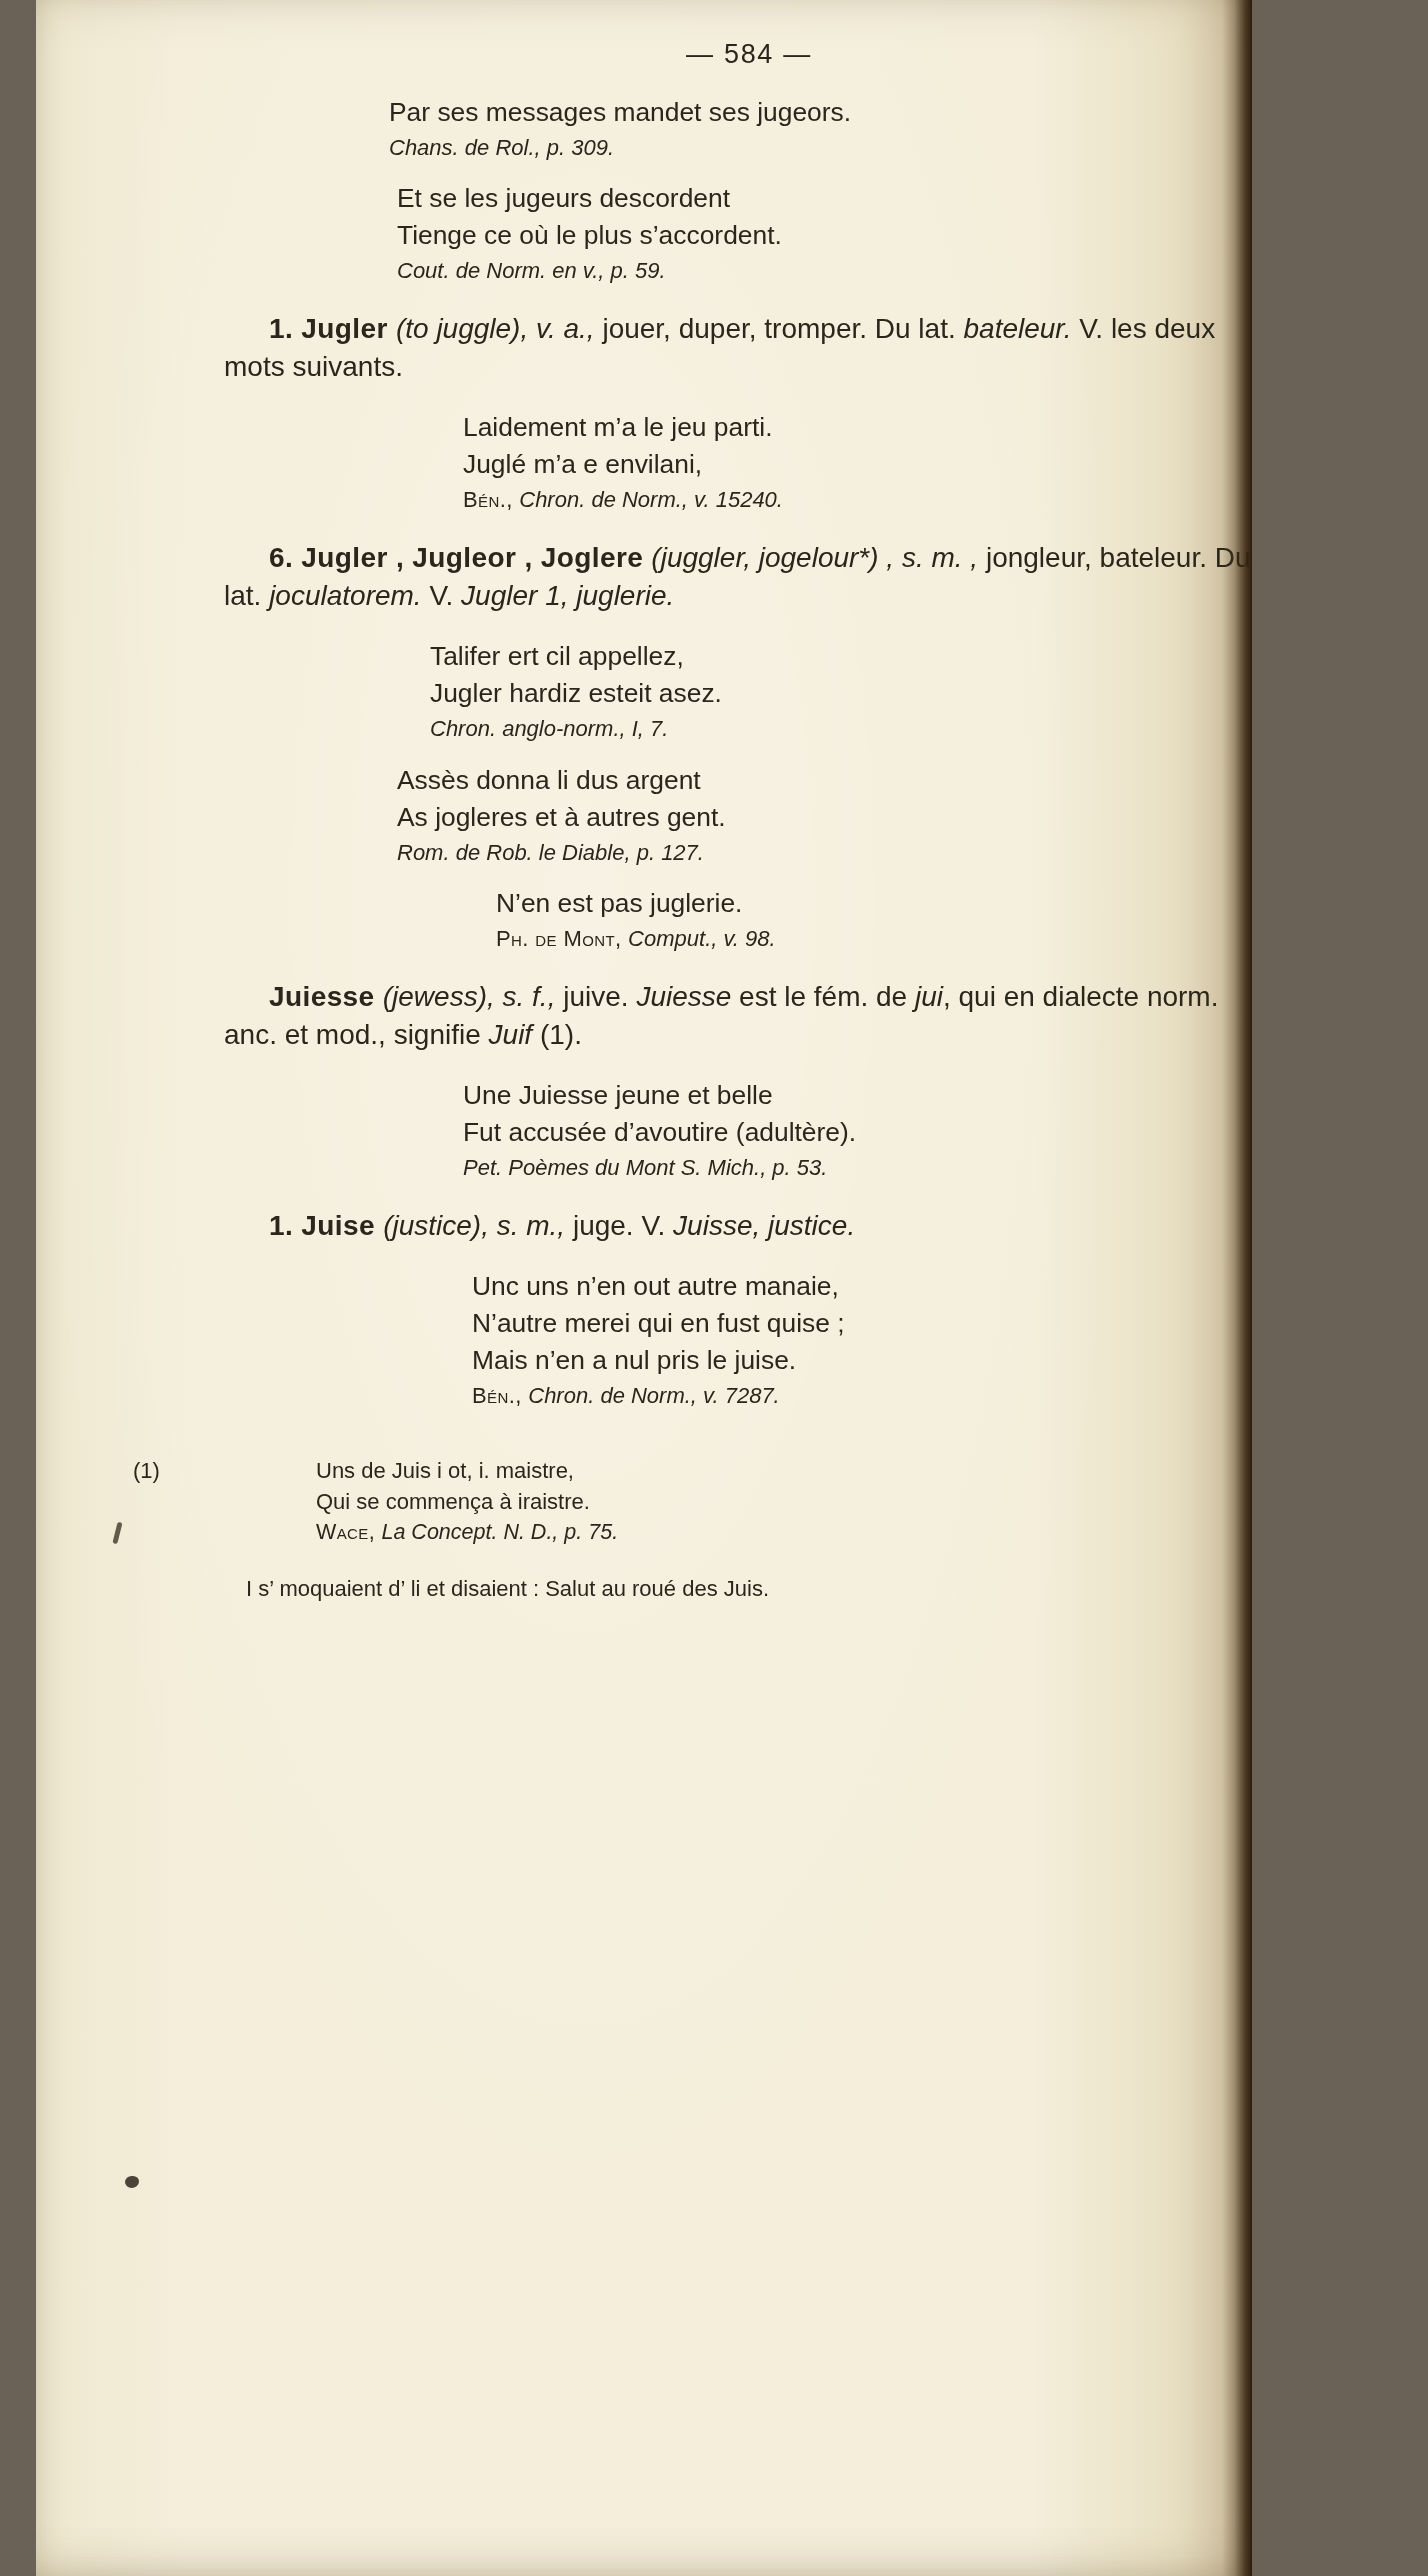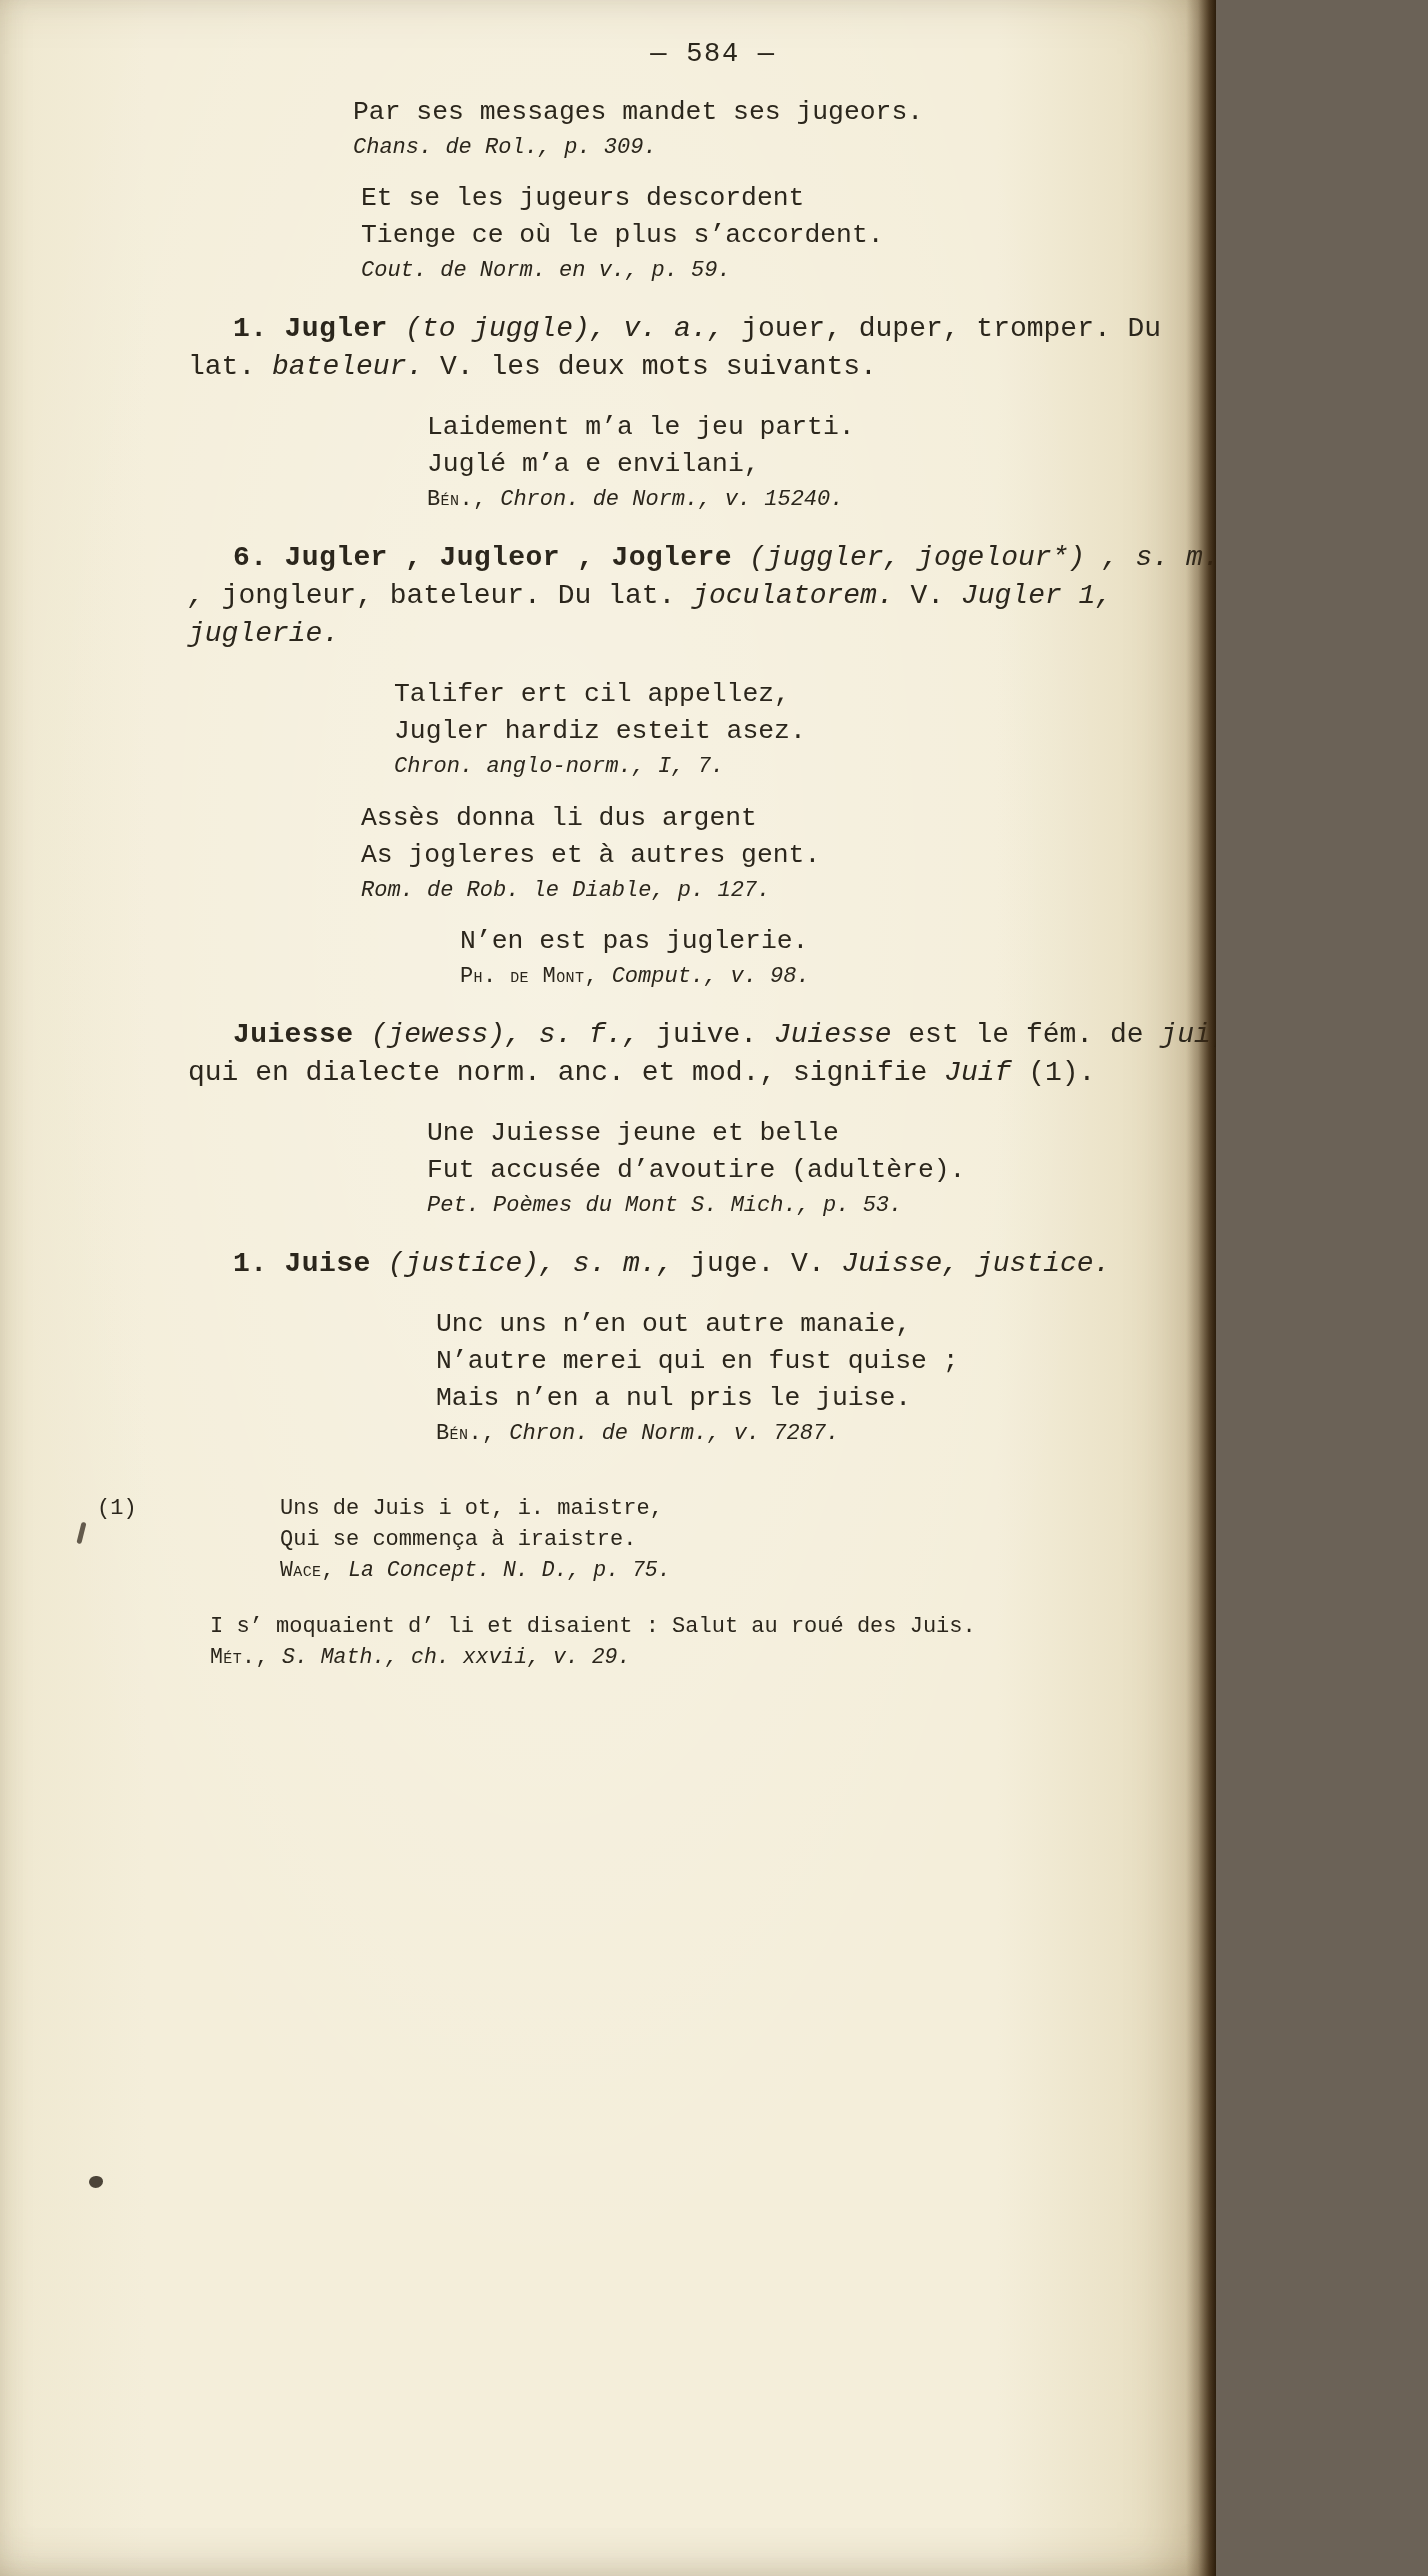--- a/index.html
+++ b/index.html
@@ -6,23 +6,24 @@
   html, body { margin: 0; padding: 0; background: #6b6257; }
   .page {
     position: relative;
     width: 1216px;
     height: 2576px;
     background:
       radial-gradient(ellipse at 45% 35%, rgba(255,255,255,0.25), rgba(255,255,255,0) 60%),
       linear-gradient(to right, #efe8d0 0%, #f4eeda 12%, #f4eeda 82%, #e9e0c4 94%, #ddd0ae 100%);
     background-color: #f3edd8;
     box-shadow: inset -45px 0 66px -25px rgba(90,62,28,0.35), inset 15px 0 33px -16.5px rgba(120,100,60,0.25), inset 0 -25px 50px -25px rgba(110,90,50,0.18);
-    font-family: Liberation Mono, monospace;
+    font-family: Liberation Sans, sans-serif;
     color: #2b261c;
     overflow: hidden;
+    margin-left: 36px;
   }
   .binding {
     position: absolute; top: 0; right: 0; width: 30px; height: 100%;
     background: linear-gradient(to right, rgba(74,52,28,0) 0%, rgba(74,52,28,0.30) 40%, rgba(56,37,16,0.85) 78%, #2c1d0b 100%);
   }
   .content { position: absolute; left: 188px; top: 36px; width: 1050px; }
   .page-number { text-align: center; font-size: 27px; line-height: 36px; letter-spacing: 1.7px; margin-bottom: 21.5px; }
 
   .entry { font-size: 28px; line-height: 38px; text-indent: 45px; margin: 23px 0; }
   .entry b { font-weight: bold; letter-spacing: 0.4px; }
@@ -131,21 +132,20 @@
       <div class="fn-row">
         <span class="fn-marker">(1)</span>
         <div class="fn-verse">
           <div class="vline">Uns de Juis i ot, i. maistre,</div>
           <div class="vline">Qui se commença à iraistre.</div>
           <div class="cite"><span class="cite-author">Wace, </span><span class="cite-source">La Concept. N. D., p. 75.</span></div>
         </div>
       </div>
       <div class="fn-para">
         <div class="vline">I s’ moquaient d’ li et disaient : Salut au roué des Juis.</div>
-        <div class="cite"><span class="cite-author">Mét., </span><span class="cite-source">S. Math., ch. xxvii, v. 29.</span></div>
       </div>
     </div>
 
   </div>
 
   <div class="ink-stroke"></div>
   <div class="ink-dot"></div>
   <div class="binding"></div>
 </div>
 

